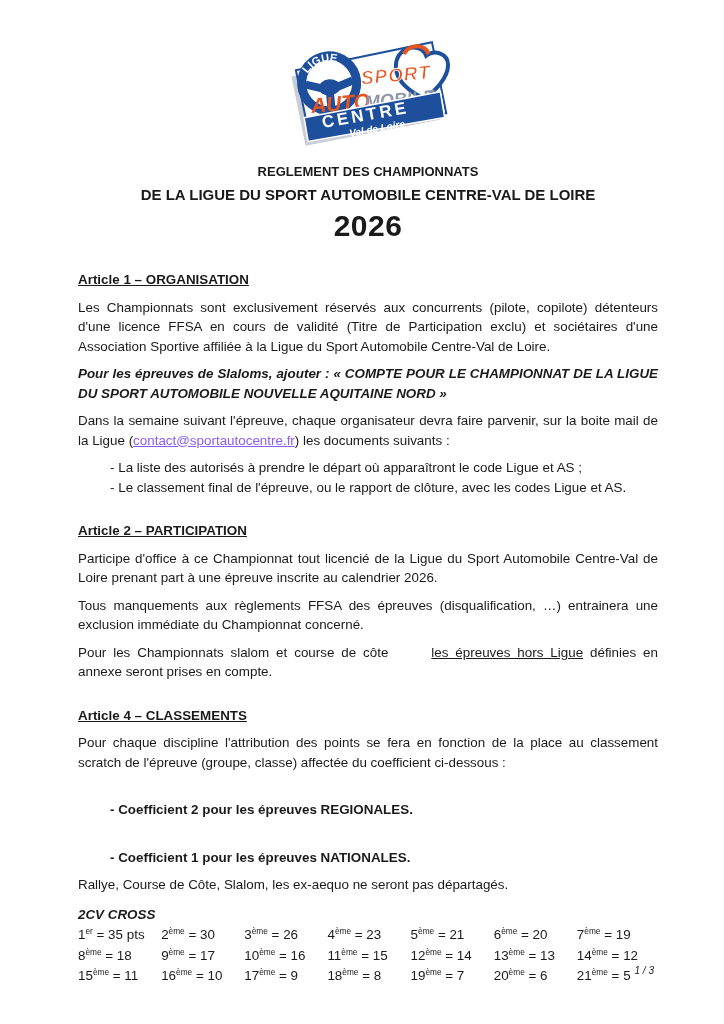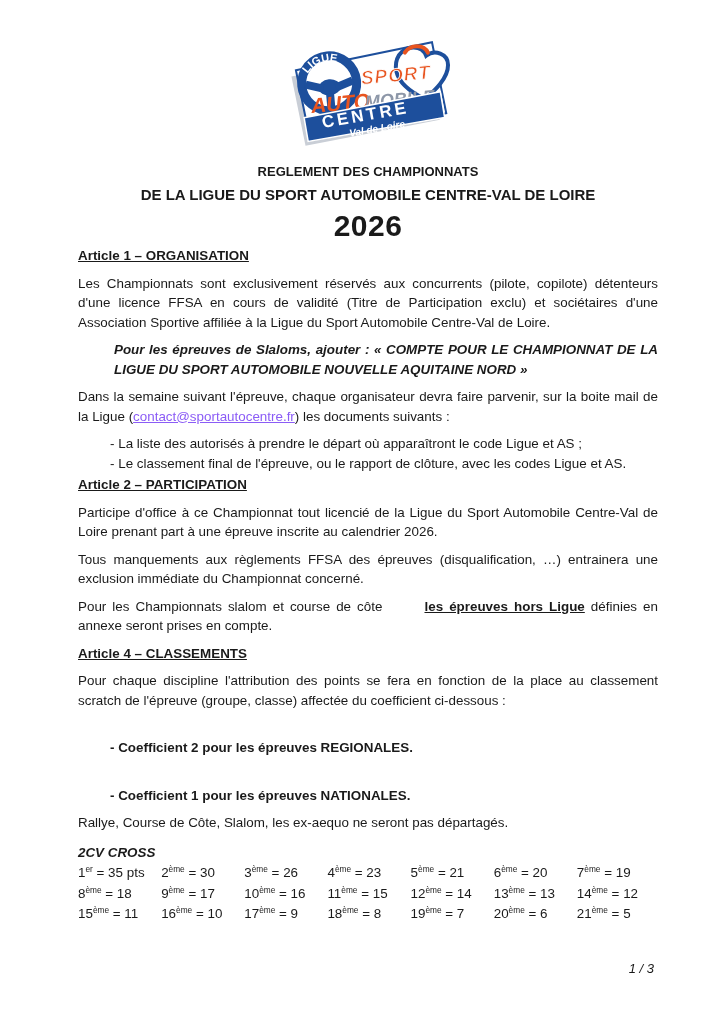--- a/index.html
+++ b/index.html
@@ -18,45 +18,45 @@
   
   .title{ text-align:center; font-weight:bold; }
   .title .t1{font-size:13px;line-height:23px;}
   .title .t2{font-size:15px;line-height:23px;}
   .title .year{font-size:30px;line-height:40px;letter-spacing:0.5px;}
   
   .doc{font-size:13.4px;line-height:19.5px;}
   .heading{
     font-weight:bold;
     text-decoration:underline;
-    margin:0 0 4px 0;
+    margin:24px 0 4px 0;
   }
   p.para{margin:8px 0;text-align:justify;}
-  p.bolditalic{font-weight:bold;font-style:italic;margin-left:36px;}
+  p.bolditalic{font-weight:bold;font-style:italic;}
   .bullets{margin:0 0 2px 0;padding:0;list-style:none;}
   .bullets li{padding-left:42px;text-indent:-10px;}
   .bullets.bold li{font-weight:bold;margin-top:28px;}
   a.email{color:#8b5cf6;text-decoration:underline;cursor:pointer;}
-  .u-bold{font-weight:bold;text-decoration:underline;margin-left:36px;}
+  .u-bold{font-weight:normal;text-decoration:underline;margin-left:36px;}
   
   .pt-title{font-weight:bold;font-style:italic;margin:10px 0 1px 0;}
   .pt-title .suffix{font-weight:normal;font-style:italic;}
   .points-grid{
     display:grid;
     grid-template-columns:repeat(7,1fr);
     column-gap:2px;
     row-gap:1px;
   }
   .points-grid .cell{white-space:nowrap;}
   sup{font-size:0.62em;line-height:0;}
   
   .page-number{
     position:absolute;
     right:70px;bottom:48px;
-    font-style:italic;font-size:13px;
+    font-style:italic;font-size:10px;
   }
 </style>
 </head>
 <body>
 
 <div class="page">
 
   <div class="logo-wrap">
     <svg width="168" height="110" viewBox="0 0 168 110">
       <g transform="rotate(-5 84 55)">

